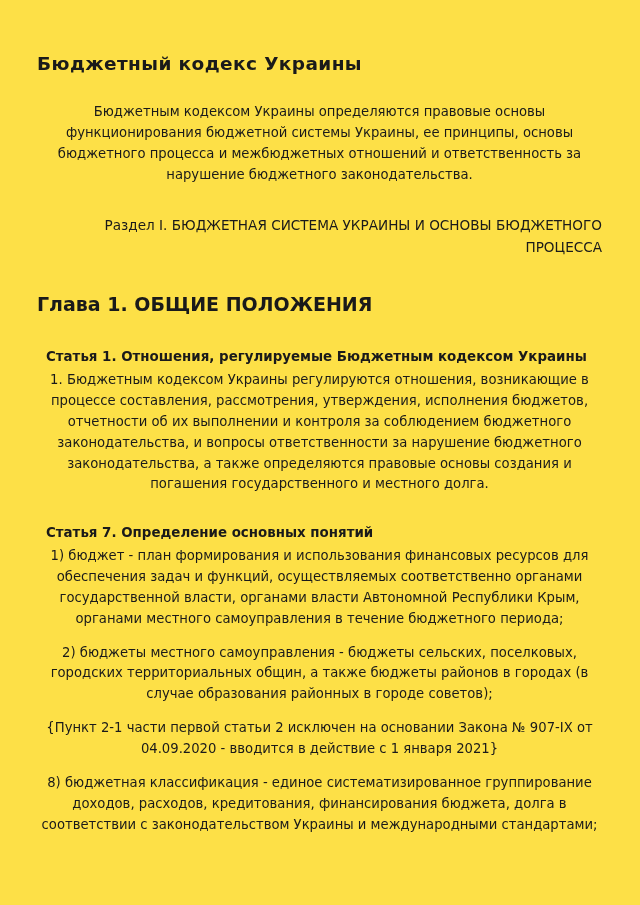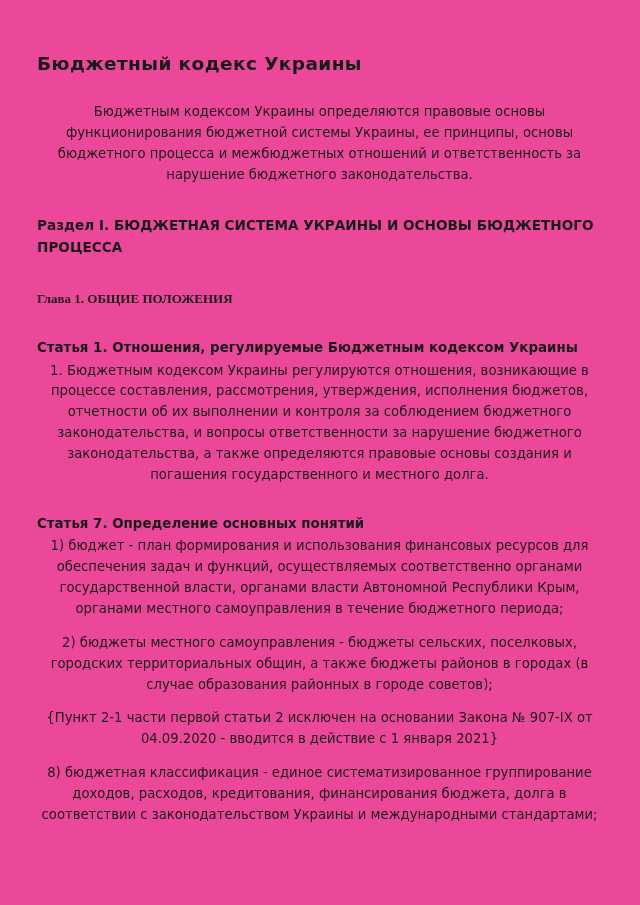--- a/index.html
+++ b/index.html
@@ -12,54 +12,54 @@
     height: 905px;
     font-family: "DejaVu Sans", "Liberation Sans", sans-serif;
     color: #1a1a1a;
     overflow: hidden;
   }
   .page {
     box-sizing: border-box;
     width: 640px;
     height: 905px;
     padding: 52px 38px 40px 37px;
-    background: #ec4899;
+    background: #fde047;
   }
   .doc-title {
     font-size: 18.5px;
     font-weight: bold;
     letter-spacing: 0.4px;
     margin: 0 0 26px 0;
     line-height: 1.3;
   }
   .paragraph {
     font-size: 13.2px;
     line-height: 1.58;
     margin: 0 0 13px 0;
     font-weight: normal;
     text-align: center;
   }
   .section-heading {
     font-size: 13.6px;
-    font-weight: bold;
+    font-weight: normal;
     line-height: 1.6;
-    margin: 30px 0 14px 0;
+    margin: 30px 0 14px 8px;
+    text-align: right;
   }
   .chapter-heading {
-    font-size: 13px;
+    font-size: 19px;
     font-weight: bold;
     line-height: 1.6;
     margin: 30px 0 26px 0;
-    font-family: Liberation Serif, serif;
   }
   .article-heading {
     font-size: 13.4px;
     font-weight: bold;
     line-height: 1.55;
-    margin: 28px 0 2px 0;
+    margin: 28px 0 2px 9px;
   }
   .article-block {
     margin: 0;
   }
 </style>
 </head>
 <body>
 
 <div class="page">
 

